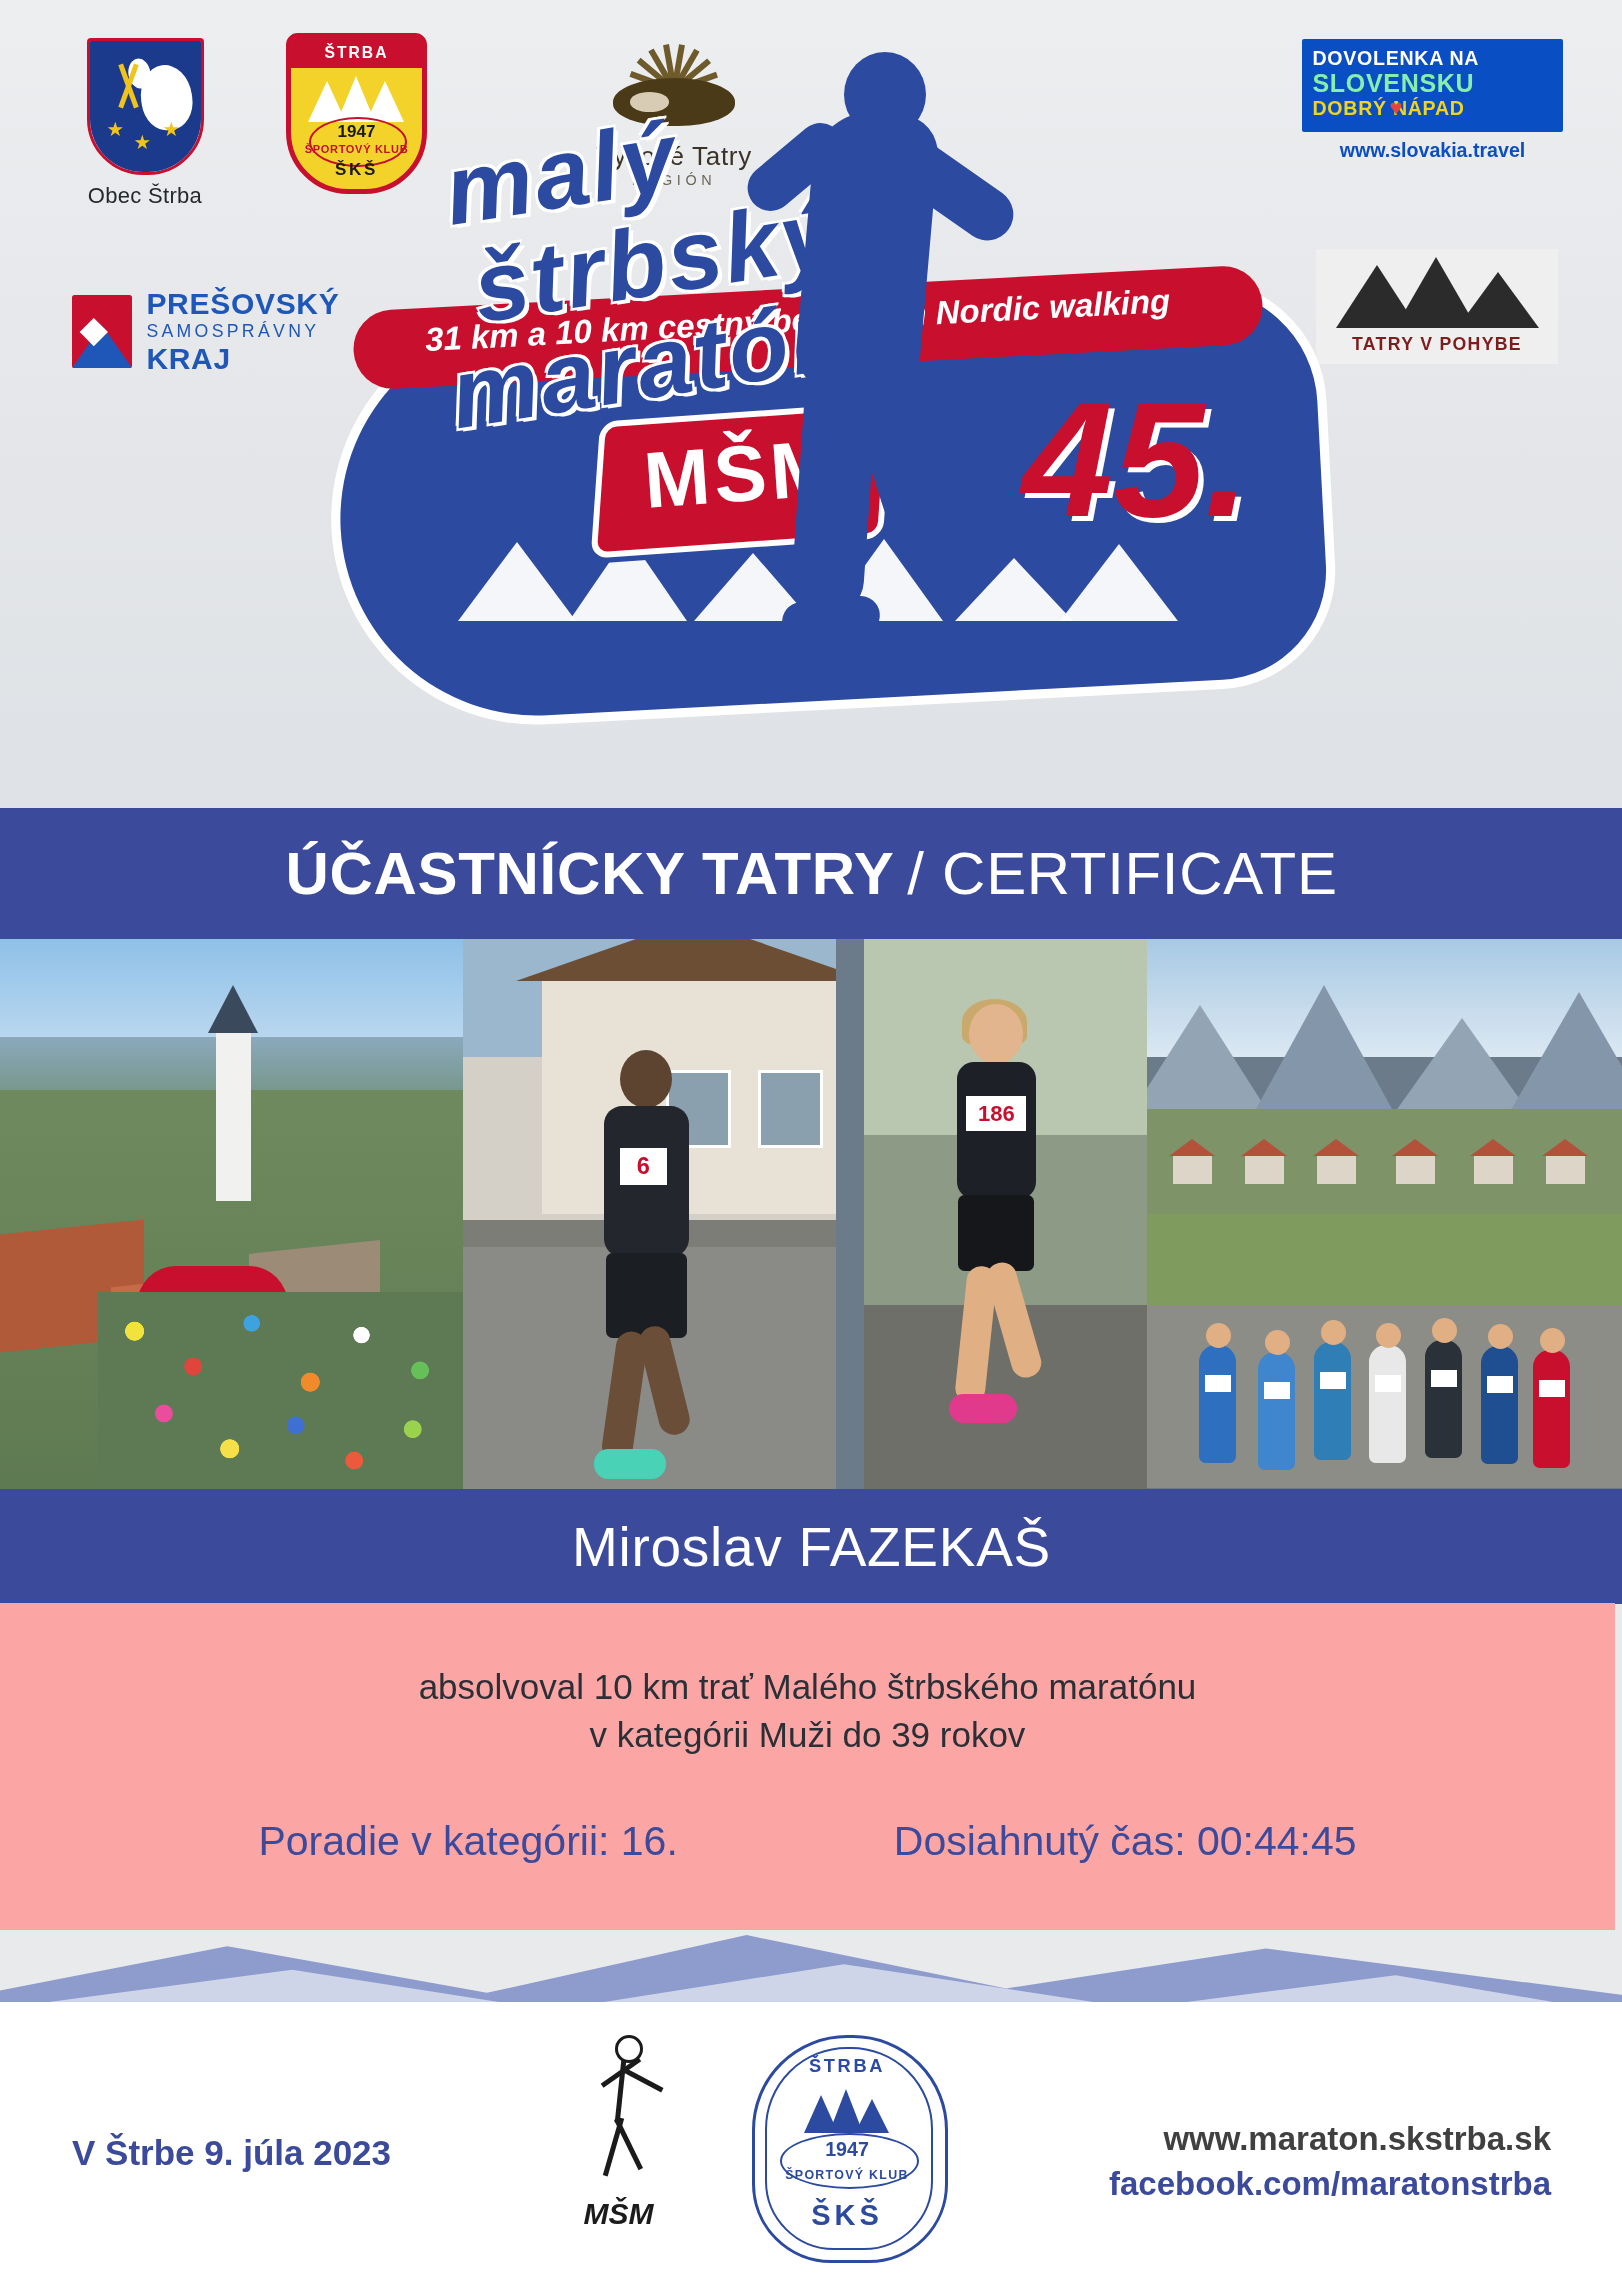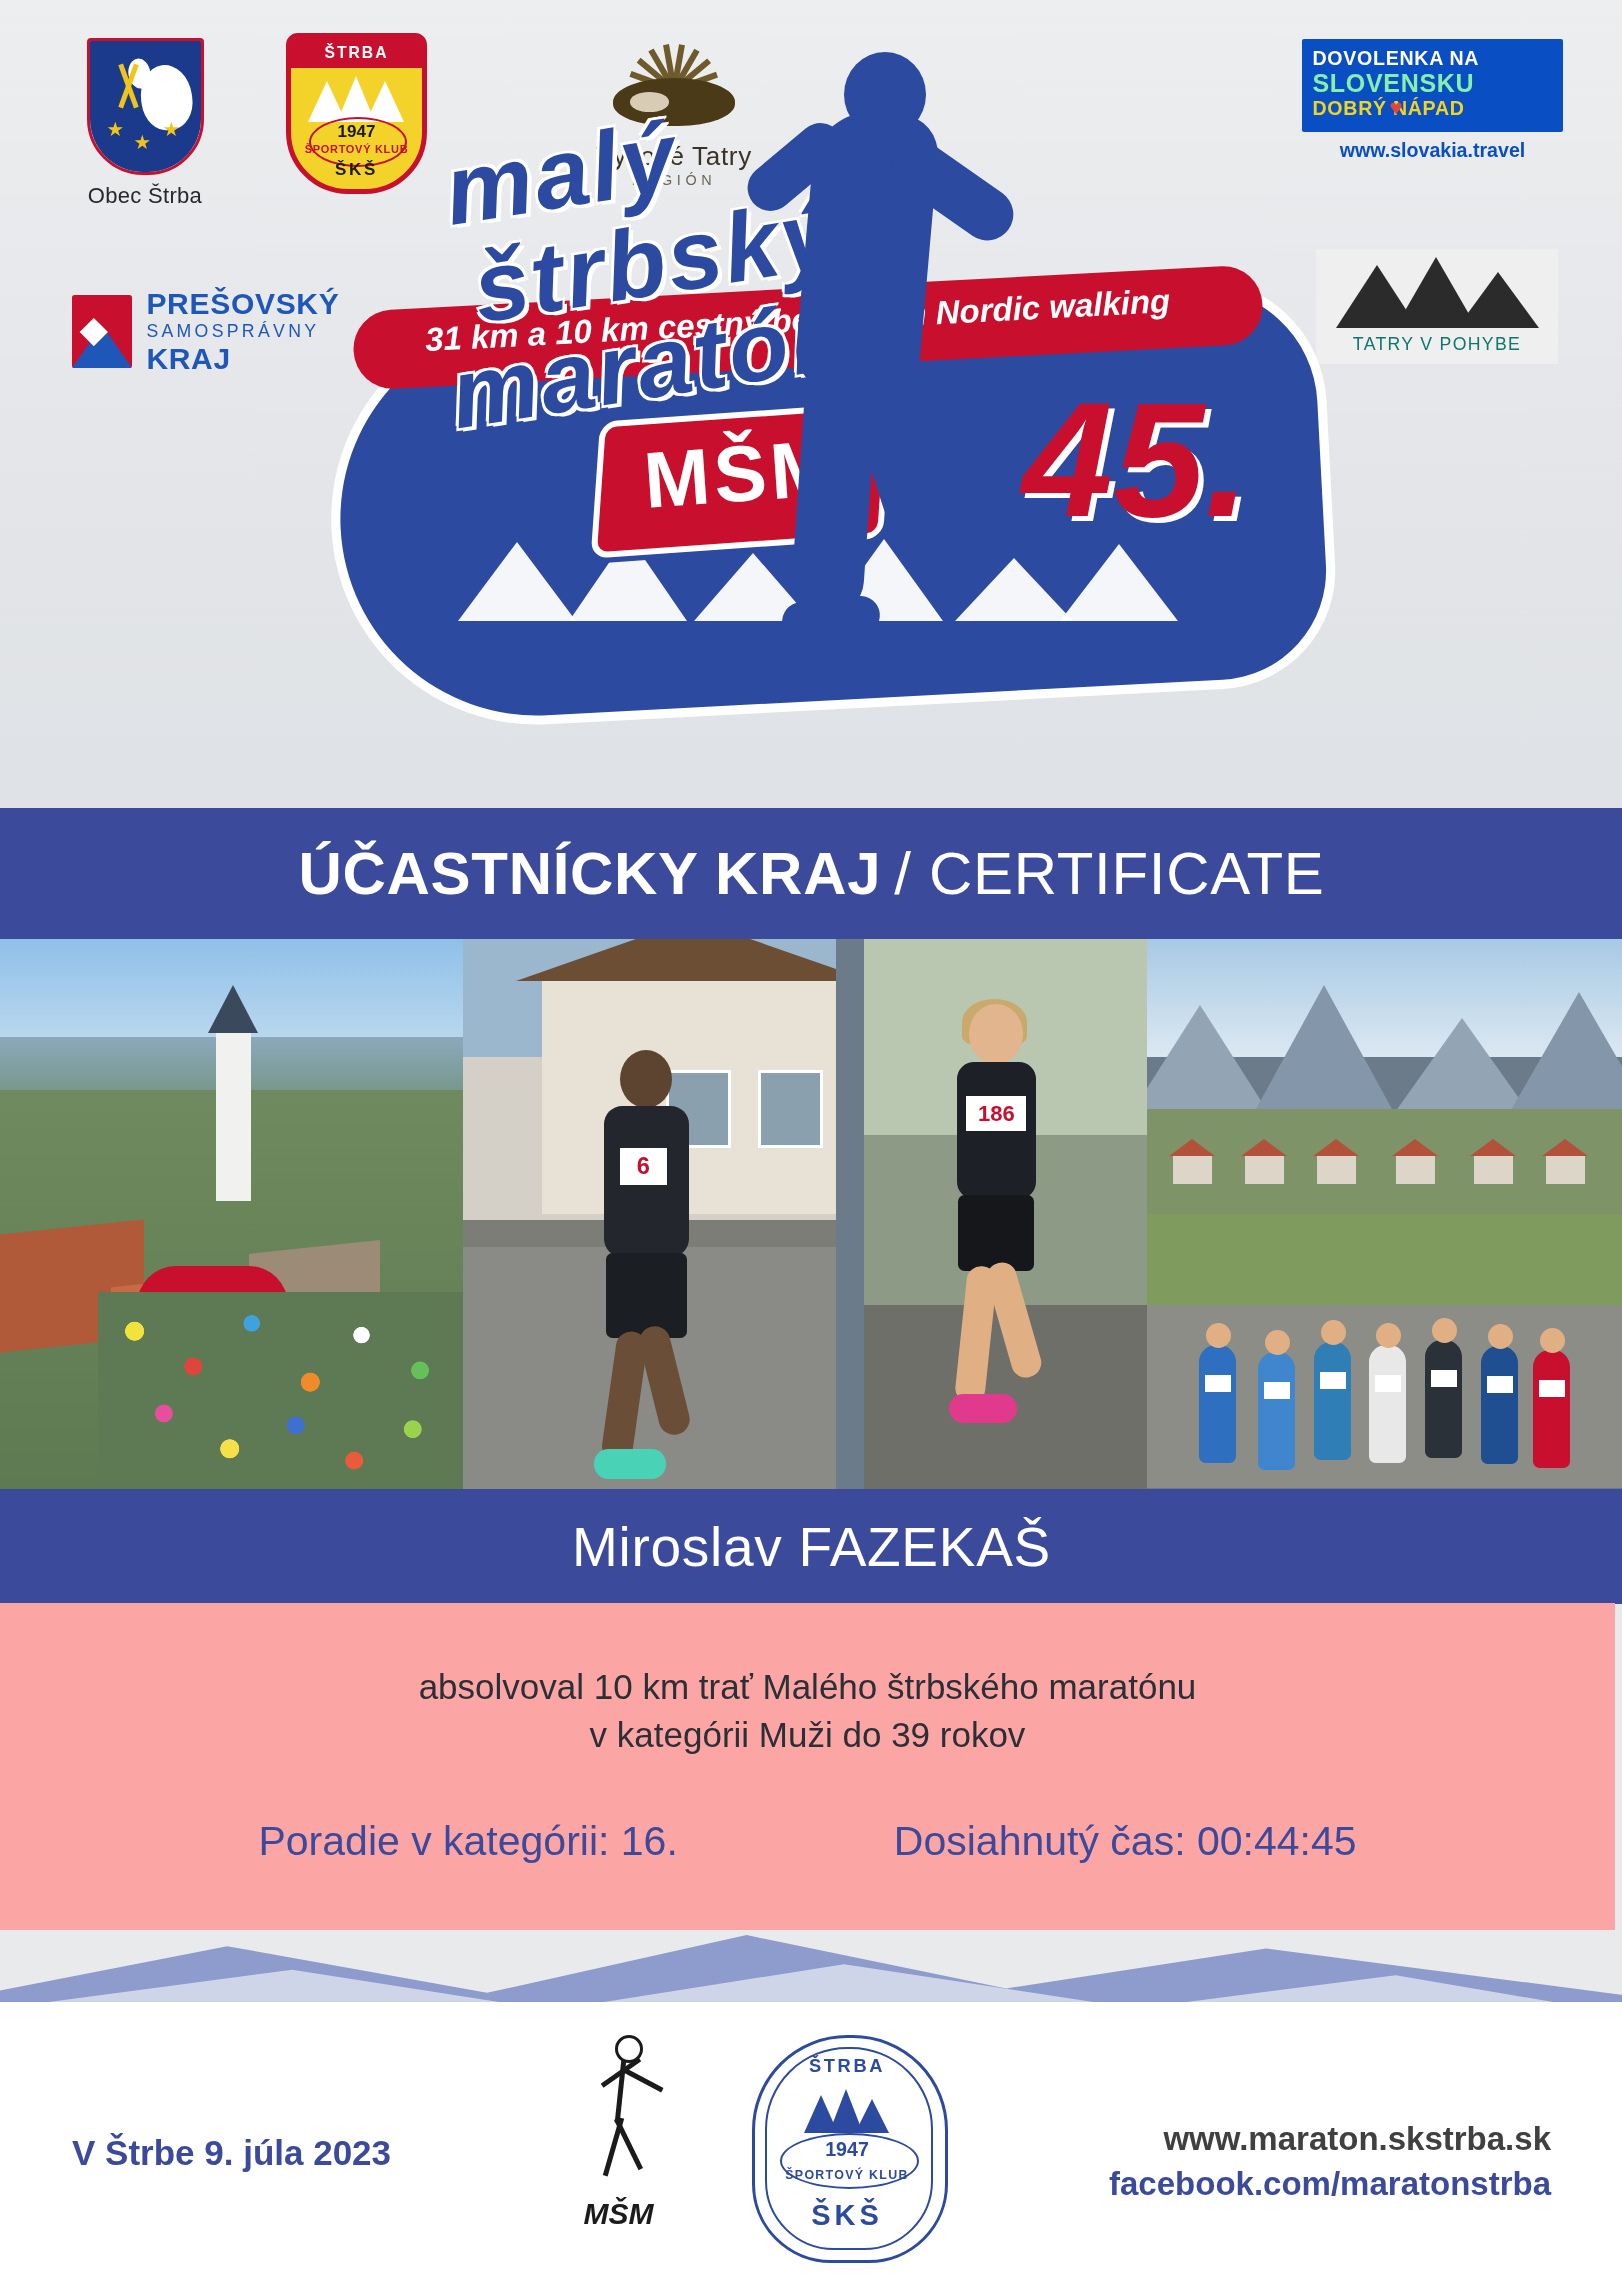--- a/index.html
+++ b/index.html
@@ -336,23 +336,23 @@
     border-right: 41px solid transparent;
     border-bottom: 63px solid #2b2b2b;
   }
   .tatry-mtn i:nth-child(1){ left: 19.6px; }
   .tatry-mtn i:nth-child(2){ left: 79px; border-bottom-width: 71px; }
   .tatry-mtn i:nth-child(3){ left: 141px; border-bottom-width: 56px; }
   .tatry-caption {
     position: absolute;
     left: 0; right: 0; bottom: 9.2px;
     text-align: center;
-    color: #0f766e;
+    color: #7f1d1d;
     font-size: 17.7px;
-    font-weight: normal;
+    font-weight: bold;
     letter-spacing: 1.3px;
   }
 
   
   .event-logo {
     position: absolute;
     left: 314px; top: 26px;
     width: 1021px;
     height: 759px;
   }
@@ -942,21 +942,21 @@
       <div class="rn-arm1"></div>
       <div class="rn-arm2"></div>
       <div class="rn-leg1"></div>
       <div class="rn-leg2"></div>
       <div class="rn-foot"></div>
     </div>
   </div>
 </div>
 
 <div class="title-bar">
-  <span class="t-bold">ÚČASTNÍCKY KRAJ</span>
+  <span class="t-bold">ÚČASTNÍCKY TATRY</span>
   <span class="t-light">/ CERTIFICATE</span>
 </div>
 
 <div class="photo-strip">
 
   <div class="photo p-start">
     <div class="sky"></div>
       <div class="hills"></div>
       <div class="town"></div>
     <div class="roof r1"></div>

